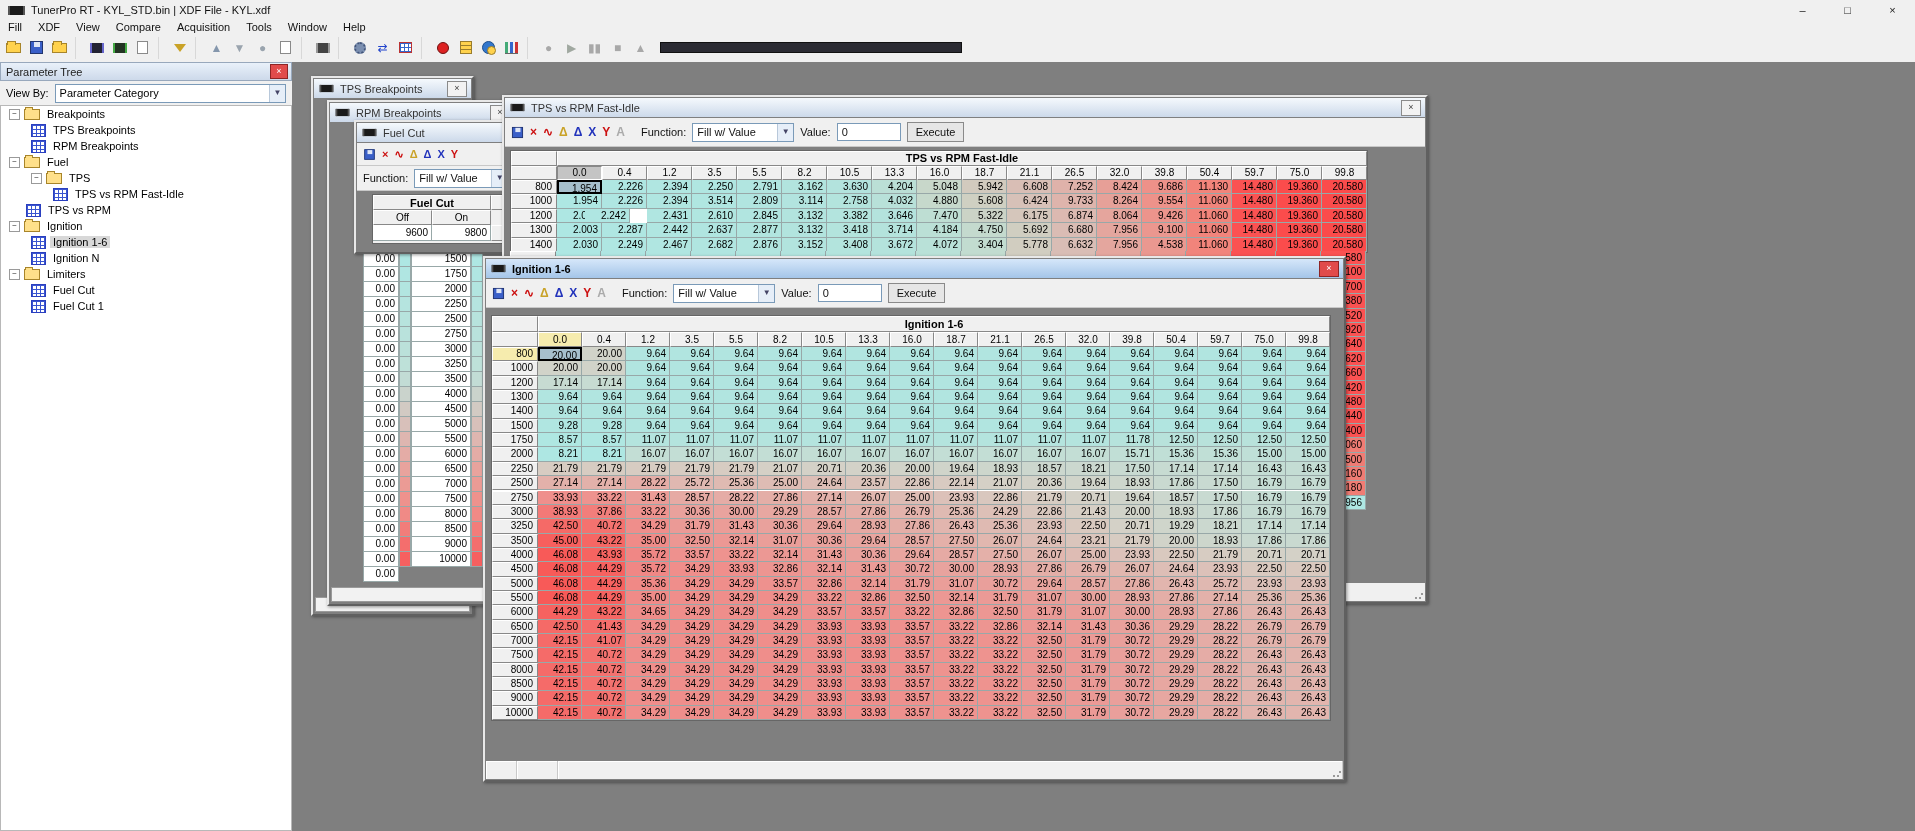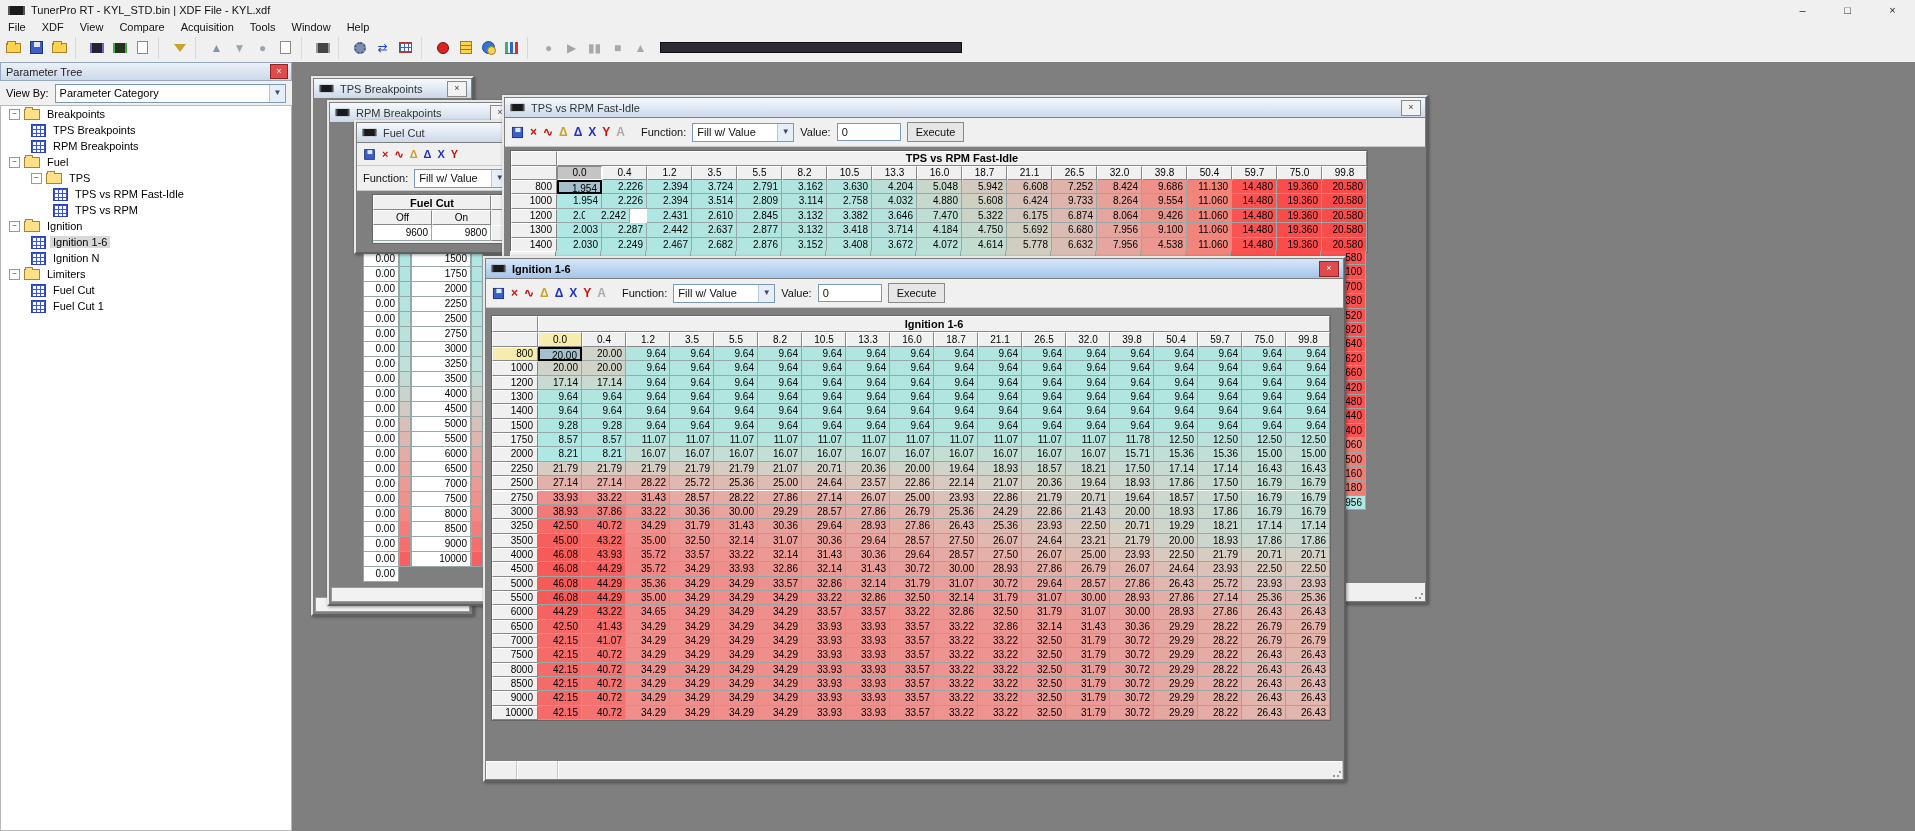--- a/index.html
+++ b/index.html
@@ -89,21 +89,21 @@
     <span class="chip"></span>
     <span>TunerPro RT - KYL_STD.bin | XDF File - KYL.xdf</span>
     <span class="wincontrols">
       <span>–</span>
       <span>□</span>
       <span>×</span>
     </span>
   </div>
 
   <div id="menubar">
-      <span>File</span>
+      <span>Fill</span>
       <span>XDF</span>
       <span>View</span>
       <span>Compare</span>
       <span>Acquisition</span>
       <span>Tools</span>
       <span>Window</span>
       <span>Help</span>
     </div>
 
   <div id="toolbar">
@@ -222,21 +222,21 @@
         </div>
         <div class="trow" style="padding-left: 30px;">
           <span class="exp">−</span>
           <span class="ticon fold"></span>
           <span class="tlabel">TPS</span>
         </div>
         <div class="trow" style="padding-left: 52px;">
           <span class="ticon tbl"></span>
           <span class="tlabel">TPS vs RPM Fast-Idle</span>
         </div>
-        <div class="trow" style="padding-left: 52px;">
+        <div class="trow" style="padding-left: 25px;">
           <span class="ticon tbl"></span>
           <span class="tlabel">TPS vs RPM</span>
         </div>
         <div class="trow" style="padding-left: 8px;">
           <span class="exp">−</span>
           <span class="ticon fold"></span>
           <span class="tlabel">Ignition</span>
         </div>
         <div class="trow sel" style="padding-left: 30px;">
           <span class="ticon tbl"></span>
@@ -441,21 +441,21 @@
           <div class="hhdr" style="left: 586px; top: 15px; width: 45px; height: 14px; line-height: 12px;">32.0</div>
           <div class="hhdr" style="left: 631px; top: 15px; width: 45px; height: 14px; line-height: 12px;">39.8</div>
           <div class="hhdr" style="left: 676px; top: 15px; width: 45px; height: 14px; line-height: 12px;">50.4</div>
           <div class="hhdr" style="left: 721px; top: 15px; width: 45px; height: 14px; line-height: 12px;">59.7</div>
           <div class="hhdr" style="left: 766px; top: 15px; width: 45px; height: 14px; line-height: 12px;">75.0</div>
           <div class="hhdr" style="left: 811px; top: 15px; width: 45px; height: 14px; line-height: 12px;">99.8</div>
           <div class="hhdr" style="left: 0px; top: 29px; width: 46px; height: 14.4px; line-height: 12.4px; text-align: right; padding-right: 4px; box-sizing: border-box;">800</div>
           <div class="hcell selcell" style="left: 46px; top: 29px; width: 45px; height: 14.4px; line-height: 13.4px; background: rgb(166, 191, 204);">1.954</div>
           <div class="hcell" style="left: 91px; top: 29px; width: 45px; height: 14.4px; line-height: 13.4px; background: rgb(175, 230, 226);">2.226</div>
           <div class="hcell" style="left: 136px; top: 29px; width: 45px; height: 14.4px; line-height: 13.4px; background: rgb(176, 230, 225);">2.394</div>
-          <div class="hcell" style="left: 181px; top: 29px; width: 45px; height: 14.4px; line-height: 13.4px; background: rgb(176, 230, 225);">3.724</div>
+          <div class="hcell" style="left: 181px; top: 29px; width: 45px; height: 14.4px; line-height: 13.4px; background: rgb(176, 230, 225);">2.250</div>
           <div class="hcell" style="left: 226px; top: 29px; width: 45px; height: 14.4px; line-height: 13.4px; background: rgb(177, 229, 224);">2.791</div>
           <div class="hcell" style="left: 271px; top: 29px; width: 45px; height: 14.4px; line-height: 13.4px; background: rgb(178, 228, 222);">3.162</div>
           <div class="hcell" style="left: 316px; top: 29px; width: 45px; height: 14.4px; line-height: 13.4px; background: rgb(179, 227, 221);">3.630</div>
           <div class="hcell" style="left: 361px; top: 29px; width: 45px; height: 14.4px; line-height: 13.4px; background: rgb(187, 223, 214);">4.204</div>
           <div class="hcell" style="left: 406px; top: 29px; width: 45px; height: 14.4px; line-height: 13.4px; background: rgb(200, 215, 202);">5.048</div>
           <div class="hcell" style="left: 451px; top: 29px; width: 45px; height: 14.4px; line-height: 13.4px; background: rgb(210, 202, 190);">5.942</div>
           <div class="hcell" style="left: 496px; top: 29px; width: 45px; height: 14.4px; line-height: 13.4px; background: rgb(217, 190, 181);">6.608</div>
           <div class="hcell" style="left: 541px; top: 29px; width: 45px; height: 14.4px; line-height: 13.4px; background: rgb(223, 178, 170);">7.252</div>
           <div class="hcell" style="left: 586px; top: 29px; width: 45px; height: 14.4px; line-height: 13.4px; background: rgb(231, 159, 151);">8.424</div>
           <div class="hcell" style="left: 631px; top: 29px; width: 45px; height: 14.4px; line-height: 13.4px; background: rgb(237, 145, 137);">9.686</div>
@@ -523,21 +523,21 @@
           <div class="hhdr" style="left: 0px; top: 86.6px; width: 46px; height: 14.4px; line-height: 12.4px; text-align: right; padding-right: 4px; box-sizing: border-box;">1400</div>
           <div class="hcell" style="left: 46px; top: 86.6px; width: 45px; height: 14.4px; line-height: 13.4px; background: rgb(174, 231, 227);">2.030</div>
           <div class="hcell" style="left: 91px; top: 86.6px; width: 45px; height: 14.4px; line-height: 13.4px; background: rgb(175, 230, 226);">2.249</div>
           <div class="hcell" style="left: 136px; top: 86.6px; width: 45px; height: 14.4px; line-height: 13.4px; background: rgb(176, 230, 225);">2.467</div>
           <div class="hcell" style="left: 181px; top: 86.6px; width: 45px; height: 14.4px; line-height: 13.4px; background: rgb(176, 229, 224);">2.682</div>
           <div class="hcell" style="left: 226px; top: 86.6px; width: 45px; height: 14.4px; line-height: 13.4px; background: rgb(177, 229, 223);">2.876</div>
           <div class="hcell" style="left: 271px; top: 86.6px; width: 45px; height: 14.4px; line-height: 13.4px; background: rgb(178, 228, 222);">3.152</div>
           <div class="hcell" style="left: 316px; top: 86.6px; width: 45px; height: 14.4px; line-height: 13.4px; background: rgb(179, 228, 221);">3.408</div>
           <div class="hcell" style="left: 361px; top: 86.6px; width: 45px; height: 14.4px; line-height: 13.4px; background: rgb(180, 227, 220);">3.672</div>
           <div class="hcell" style="left: 406px; top: 86.6px; width: 45px; height: 14.4px; line-height: 13.4px; background: rgb(185, 225, 216);">4.072</div>
-          <div class="hcell" style="left: 451px; top: 86.6px; width: 45px; height: 14.4px; line-height: 13.4px; background: rgb(194, 220, 208);">4.614</div>
+          <div class="hcell" style="left: 451px; top: 86.6px; width: 45px; height: 14.4px; line-height: 13.4px; background: rgb(194, 220, 208);">3.404</div>
           <div class="hcell" style="left: 496px; top: 86.6px; width: 45px; height: 14.4px; line-height: 13.4px; background: rgb(209, 205, 192);">5.778</div>
           <div class="hcell" style="left: 541px; top: 86.6px; width: 45px; height: 14.4px; line-height: 13.4px; background: rgb(217, 189, 181);">6.632</div>
           <div class="hcell" style="left: 586px; top: 86.6px; width: 45px; height: 14.4px; line-height: 13.4px; background: rgb(228, 166, 158);">7.956</div>
           <div class="hcell" style="left: 631px; top: 86.6px; width: 45px; height: 14.4px; line-height: 13.4px; background: rgb(234, 152, 144);">4.538</div>
           <div class="hcell" style="left: 676px; top: 86.6px; width: 45px; height: 14.4px; line-height: 13.4px; background: rgb(241, 132, 123);">11.060</div>
           <div class="hcell" style="left: 721px; top: 86.6px; width: 45px; height: 14.4px; line-height: 13.4px; background: rgb(251, 82, 82);">14.480</div>
           <div class="hcell" style="left: 766px; top: 86.6px; width: 45px; height: 14.4px; line-height: 13.4px; background: rgb(251, 76, 76);">19.360</div>
           <div class="hcell" style="left: 811px; top: 86.6px; width: 45px; height: 14.4px; line-height: 13.4px; background: rgb(251, 75, 75);">20.580</div>
         </div>
         <div style="position: absolute; left: 6px; top: 154px; width: 856px; height: 259.2px; overflow: hidden;">

